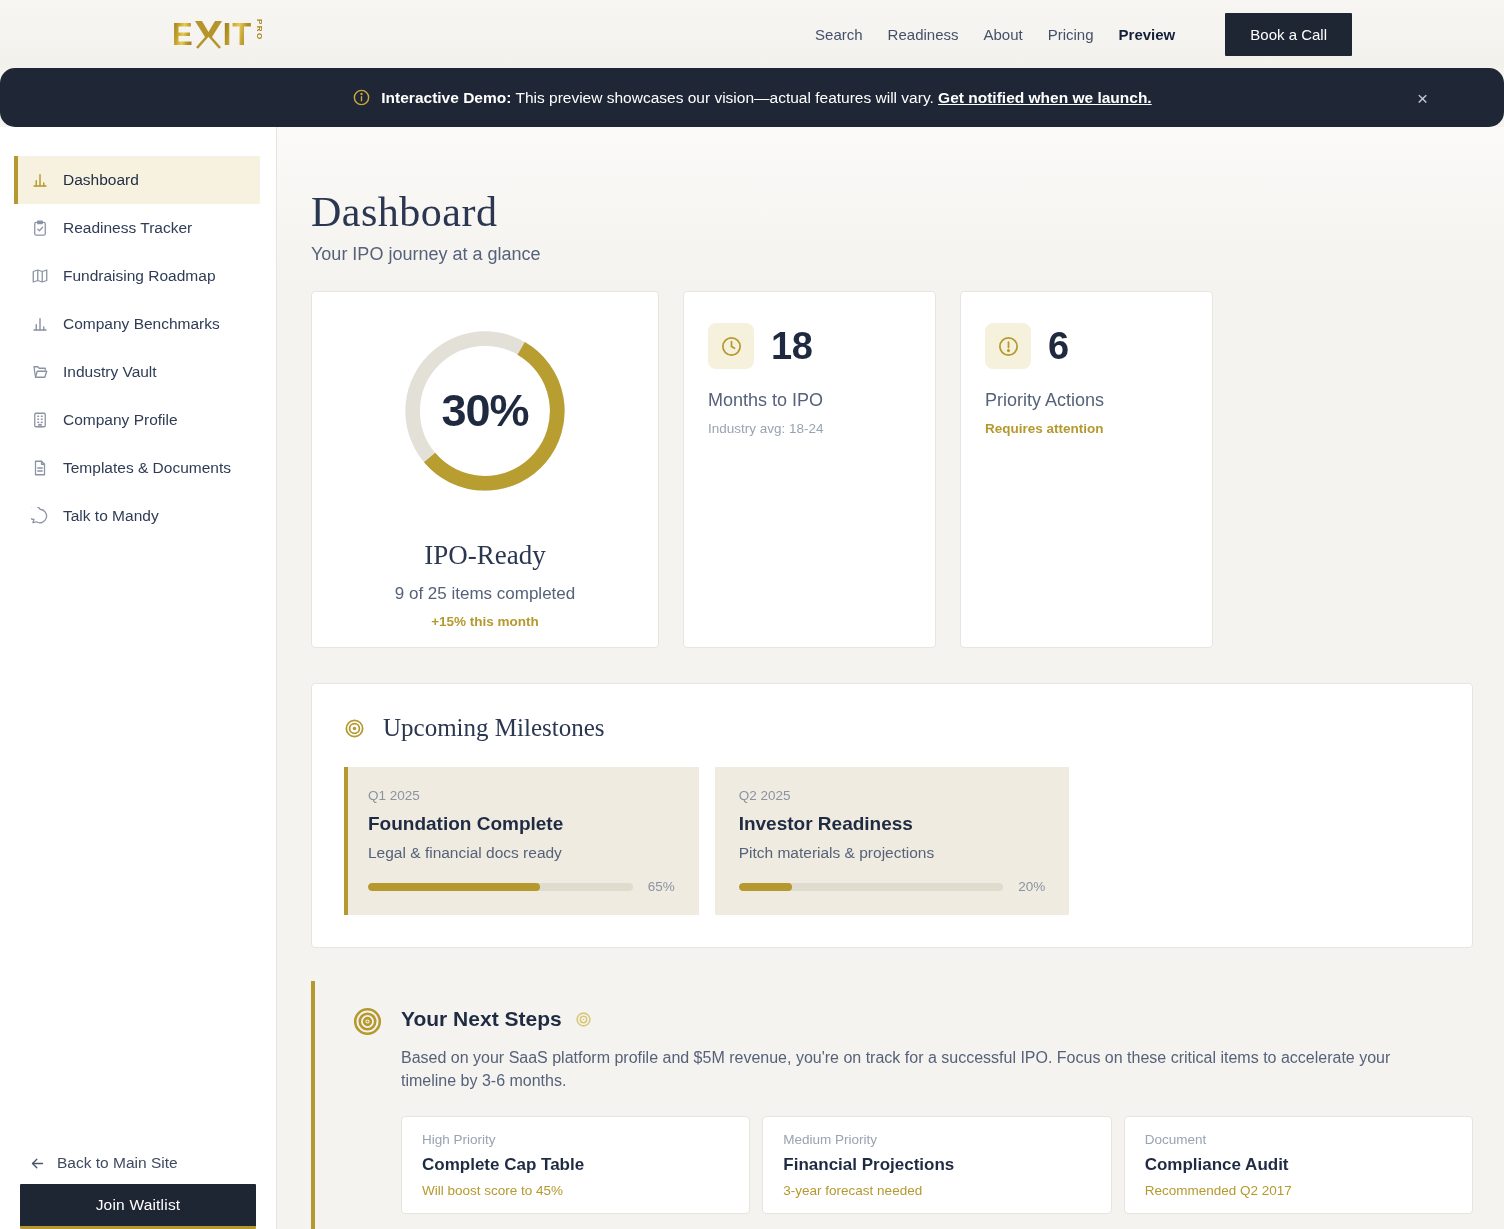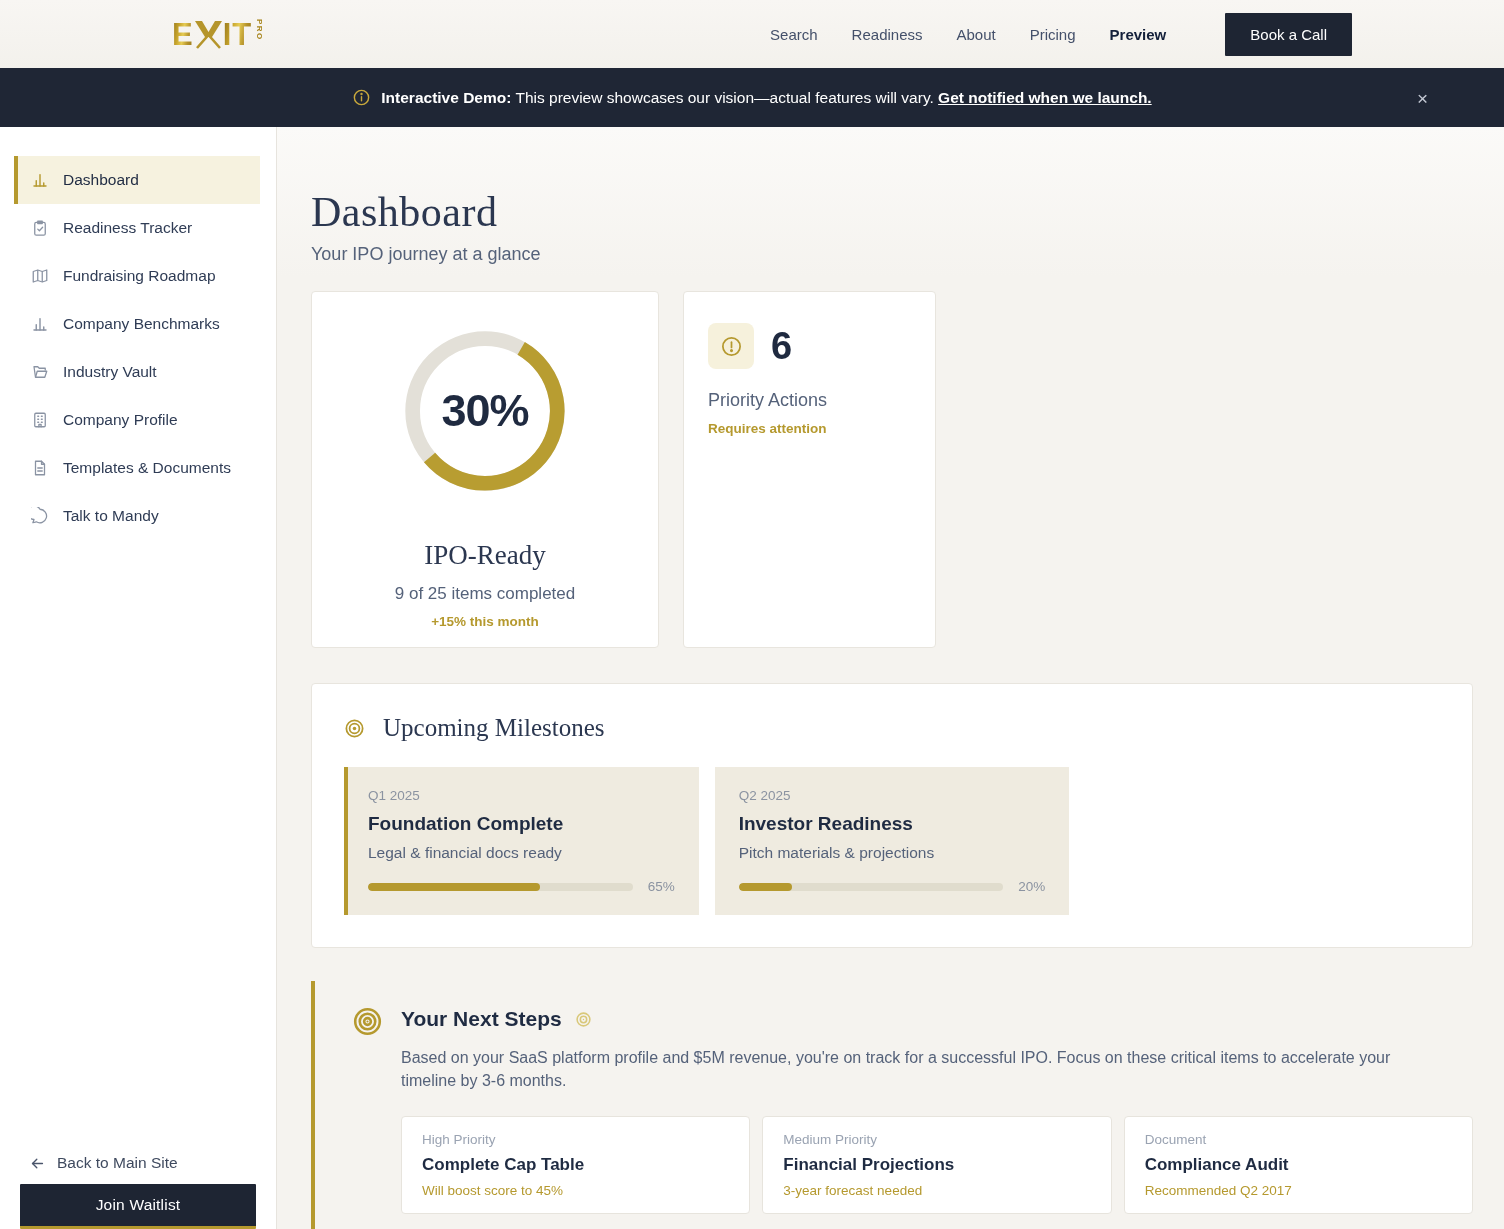--- a/index.html
+++ b/index.html
@@ -22,32 +22,32 @@
     font-weight:700; font-size:31px; letter-spacing:1px; line-height:1;
     background:linear-gradient(100deg,#8f7119 0%,#c7a42c 30%,#e6cc55 50%,#b5922a 72%,#8f7119 100%);
     -webkit-background-clip:text; background-clip:text; color:transparent;
   }
   .logo-x{ margin:0 1px; display:block; }
   .logo-pro{
     writing-mode:vertical-rl; text-orientation:mixed;
     font-size:8px; font-weight:700; letter-spacing:1.5px; color:#a8861f;
     margin-left:3px; height:30px;
   }
-  .nav{ display:flex; align-items:center; gap:34px; }
+  .nav{ display:flex; align-items:center; gap:25px; }
   .nav-item{ font-size:15px; color:#44506a; cursor:pointer; }
   .nav-item.current{ font-weight:700; color:#14203a; }
   .cta-button{
     background:#1e2533; color:#fff; border:none; font-family:inherit;
     font-size:15px; padding:13px 25px; margin-left:25px; cursor:pointer; border-radius:1px;
   }
   
   .banner{
     height:59px; background:#1f2635; color:#fff;
     display:flex; align-items:center; justify-content:center; gap:10px;
-    font-size:15.5px; position:relative;
+    font-size:15.5px; position:relative;border-radius:15px;
   }
   .banner-icon{ color:#c9a93c; display:flex; }
   .banner-link{ font-weight:700; text-decoration:underline; color:#fff; cursor:pointer; }
   .banner-close{
     position:absolute; right:76px; top:50%; transform:translate(0,-50%);
     color:#c3c8d3; font-size:19px; line-height:1; cursor:pointer; background:none; border:none;
   }
   
   .shell{ display:flex; height:1113px; }
   .sidebar{
@@ -286,20 +286,33 @@
             <path d="M 127 25.9 A 74 74 0 1 1 33.3 137.6" fill="none" stroke="#b89d31" stroke-width="15"></path>
           </svg>
           <div class="ring-value">30%</div>
         </div>
         <div class="ring-label">IPO-Ready</div>
         <div class="ring-detail">9 of 25 items completed</div>
         <div class="ring-delta">+15% this month</div>
       </div>
 
 
+      <div class="card stat-card">
+        <div class="stat-head">
+          <span class="icon-tile">
+            <svg width="23" height="23" viewBox="0 0 24 24" fill="none" stroke="currentColor" stroke-width="1.8" stroke-linecap="round" stroke-linejoin="round">
+              <circle cx="12" cy="12" r="9"></circle>
+                <path d="M12 7v5l3.2 1.9"></path>
+            </svg>
+          </span>
+          <span class="stat-value">18</span>
+        </div>
+        <div class="stat-label">Months to IPO</div>
+        <div class="stat-note note-muted">Industry avg: 18-24</div>
+      </div>
 
       <div class="card stat-card">
         <div class="stat-head">
           <span class="icon-tile">
             <svg width="23" height="23" viewBox="0 0 24 24" fill="none" stroke="currentColor" stroke-width="1.8" stroke-linecap="round">
               <circle cx="12" cy="12" r="9"></circle>
                 <path d="M12 7.5v5.5"></path>
                 <circle cx="12" cy="16.3" r="0.7" fill="currentColor"></circle>
             </svg>
           </span>

